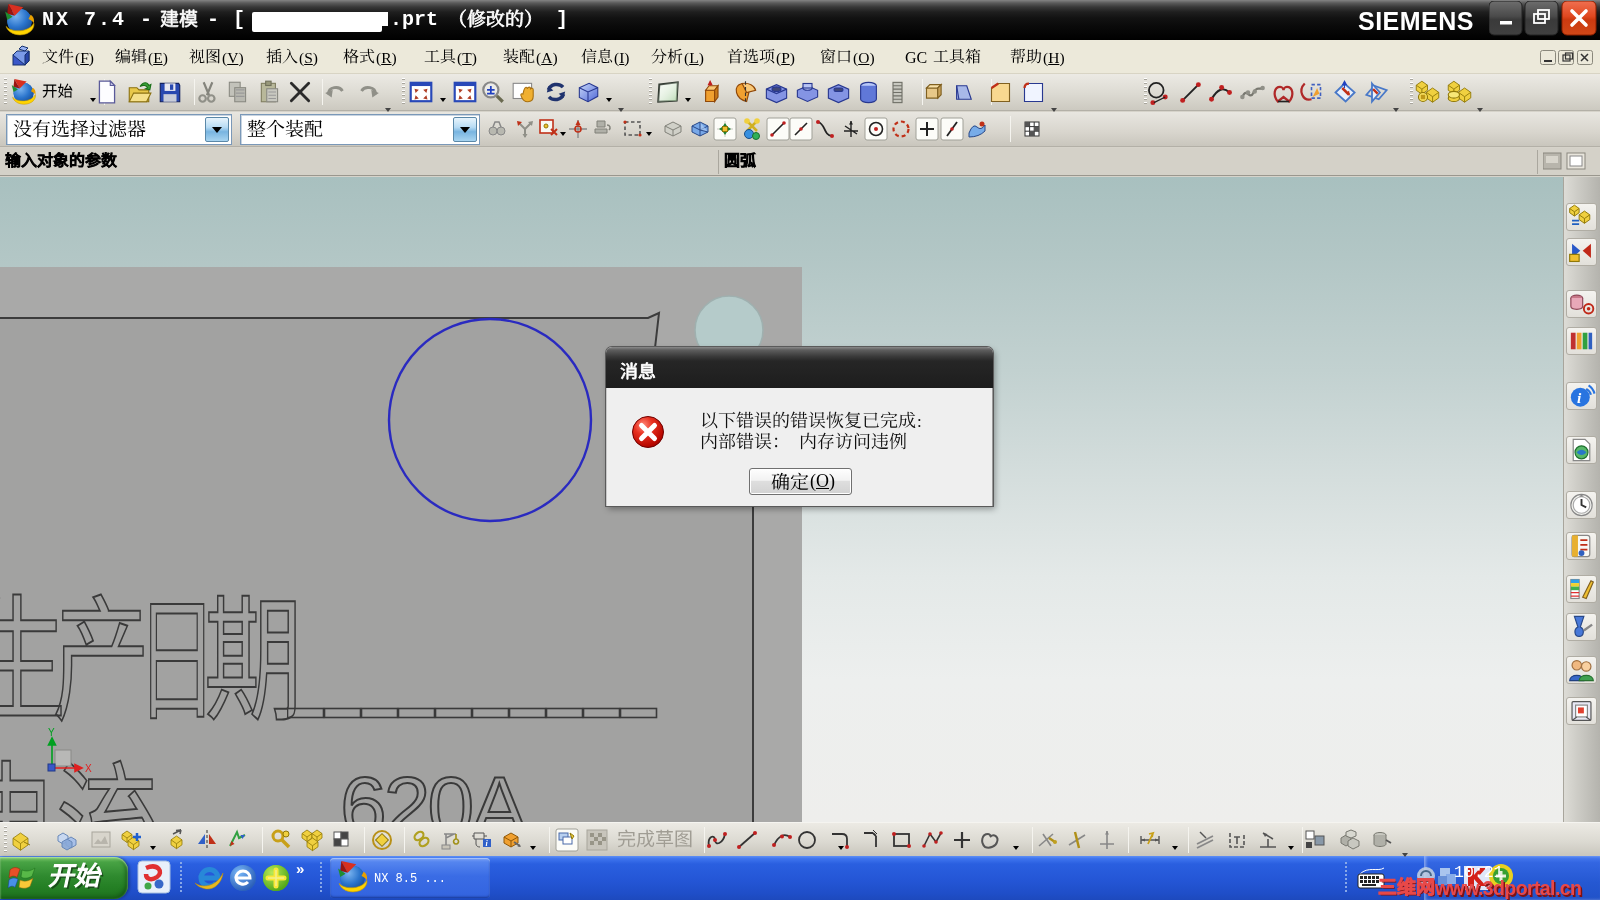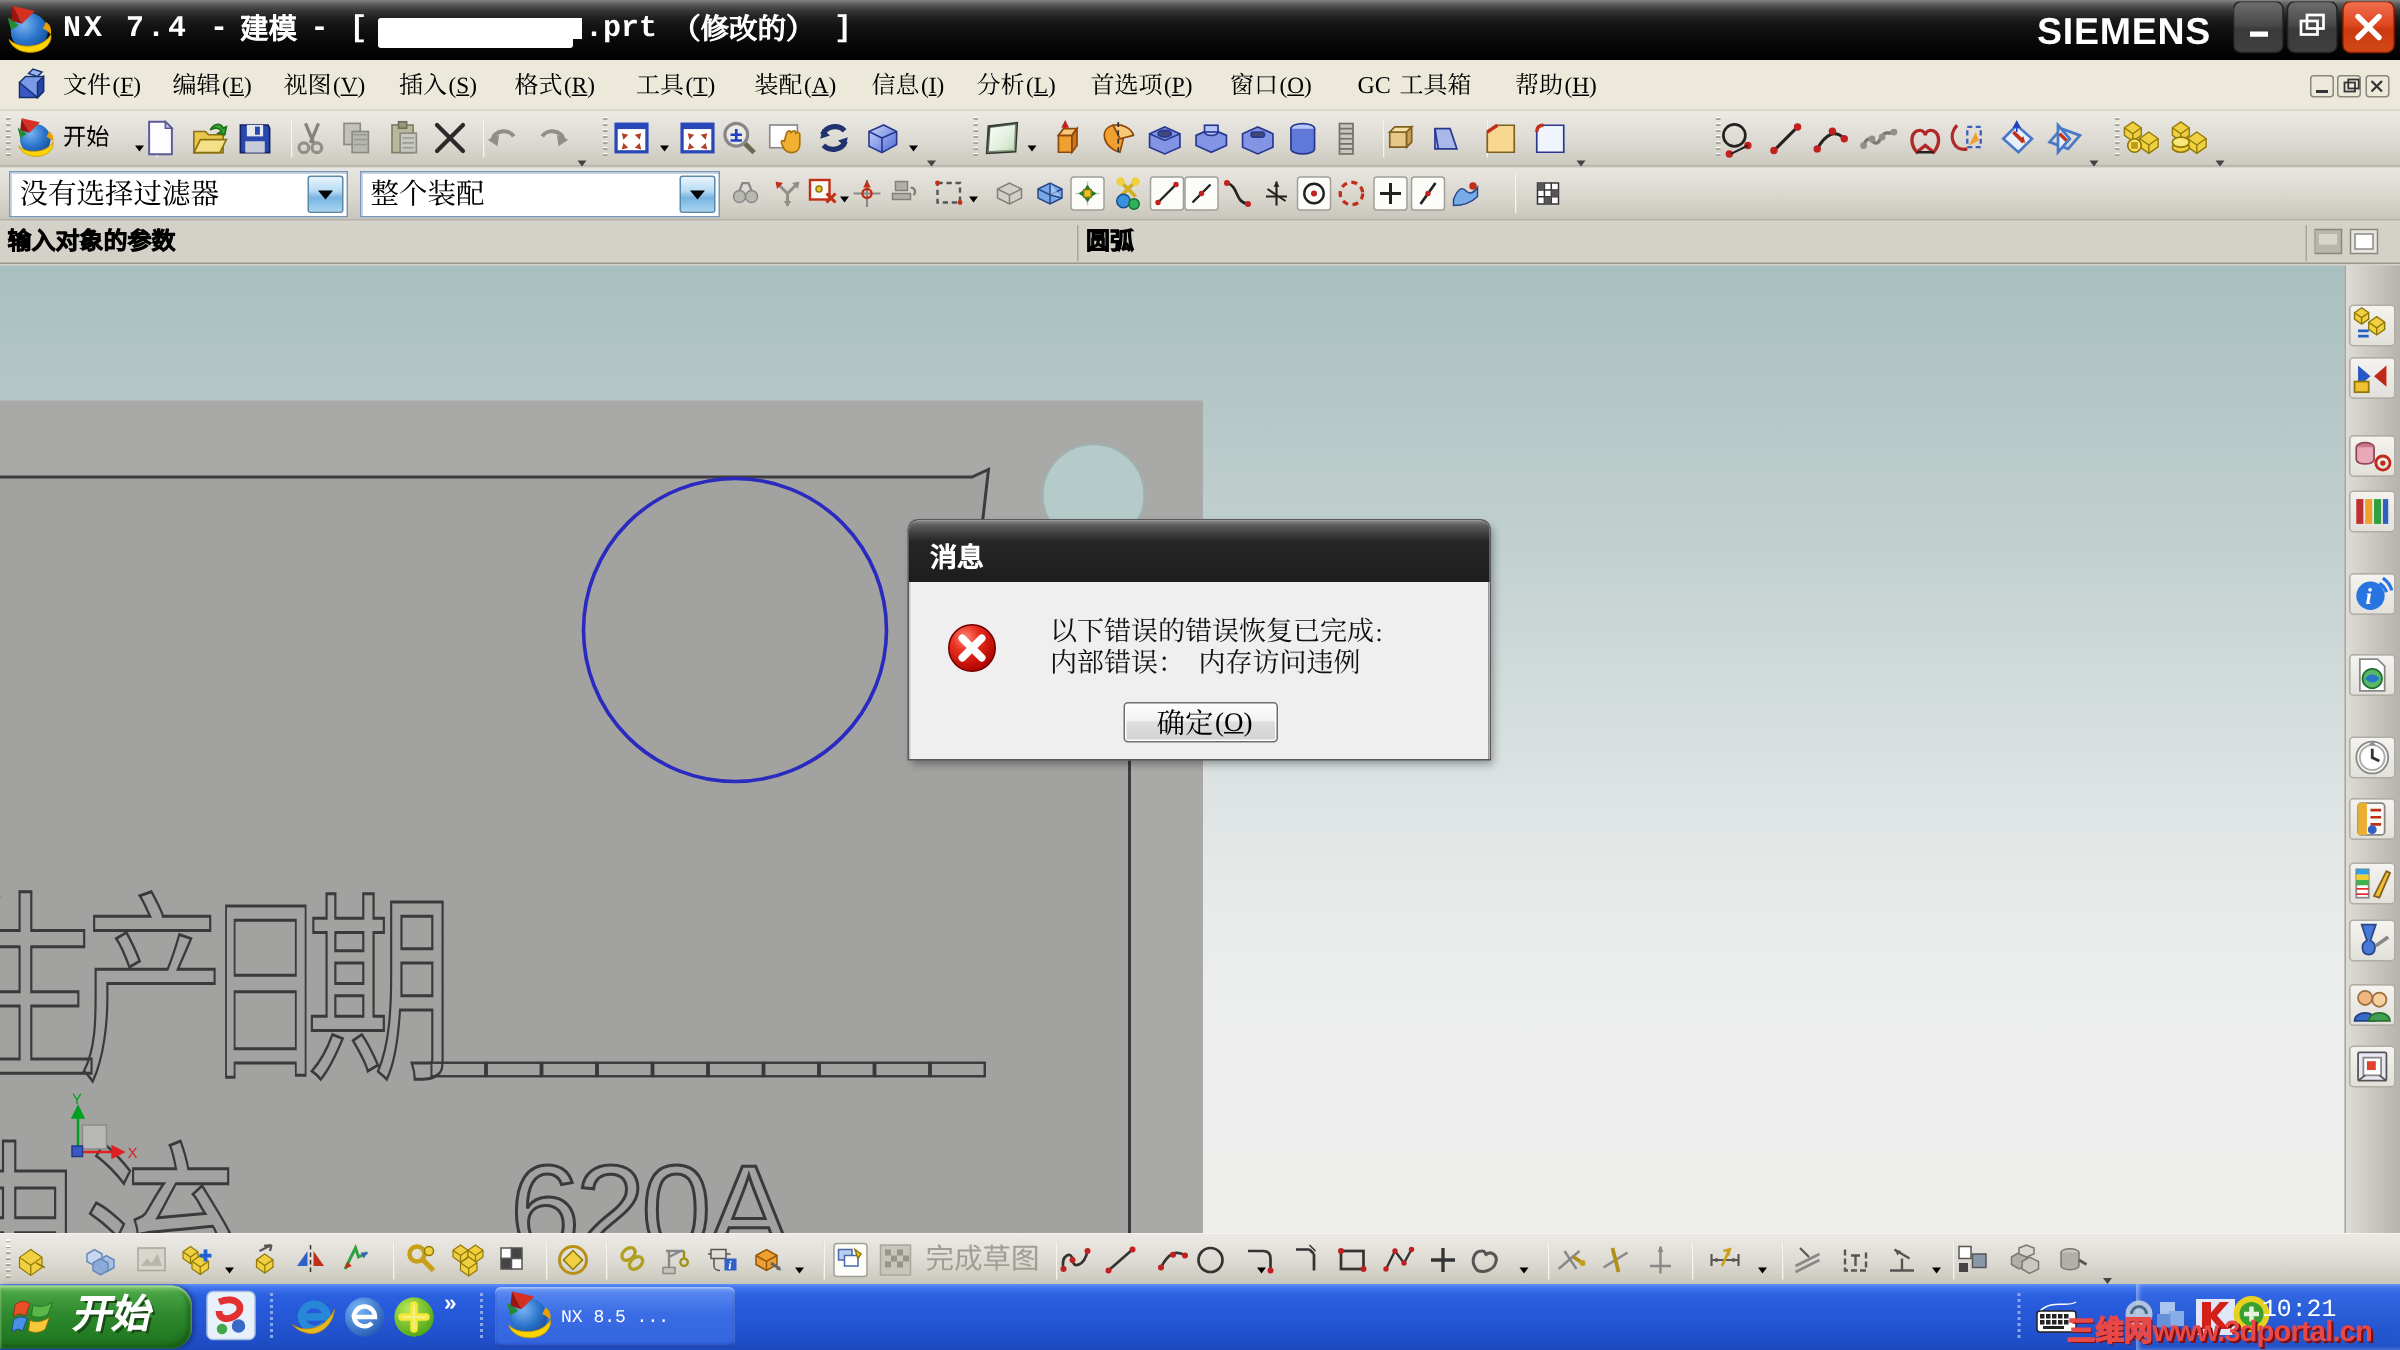--- a/index.html
+++ b/index.html
@@ -943,21 +943,21 @@
 <circle cx="12" cy="14" r="9" fill="#c8d4e0" opacity="0.85"></circle>
       <path d="M7 14 a5 5 0 0 1 10 0" fill="none" stroke="#486888" stroke-width="2"></path>
 <rect x="26" y="6" width="10" height="10" fill="#b8d0f0" opacity="0.9"></rect>
       <rect x="32" y="12" width="10" height="10" fill="#88ace8"></rect>
       <rect x="24" y="14" width="9" height="9" fill="#6890d8"></rect>
 <rect x="50" y="4" width="26" height="24" fill="#fff" opacity="0.85"></rect>
       <path d="M54 6 h6 v7 l6 -7 h6 l-8 9 8 9 h-6 l-6 -7 v7 h-6 Z" fill="#d42018"></path>
 <circle cx="87" cy="14" r="12" fill="#e8d020"></circle>
       <circle cx="87" cy="14" r="8" fill="#38a030"></circle>
       <path d="M87 9 v10 M82 14 h10" stroke="#e8f0d8" stroke-width="3"></path>
-</svg><div style="position:absolute;left:1508px;top:863px;text-align:center;"><span style="color:#fff;font-size:16.5px;font-family:'Liberation Mono',monospace">10:21</span></div><div style="position:absolute;left:1378px;top:877px;white-space:nowrap"><svg width="57" height="22" style="overflow:visible;vertical-align:top">
+</svg><div style="position:absolute;left:1454px;top:863px;text-align:center;"><span style="color:#fff;font-size:16.5px;font-family:'Liberation Mono',monospace">10:21</span></div><div style="position:absolute;left:1378px;top:877px;white-space:nowrap"><svg width="57" height="22" style="overflow:visible;vertical-align:top">
         <g transform="translate(1.5,1.5) translate(0,16.7) scale(0.1900,0.1900)" fill="#801010">
           <use href="#s4E09" x="0"></use>
           <use href="#s7EF4" x="100"></use>
           <use href="#s7F51" x="200"></use>
         </g>
         <g transform="translate(0,16.7) scale(0.1900,0.1900)" fill="#e84848" stroke="#e84848" stroke-width="8.42">
           <use href="#s4E09" x="0"></use>
           <use href="#s7EF4" x="100"></use>
           <use href="#s7F51" x="200"></use>
         </g>

